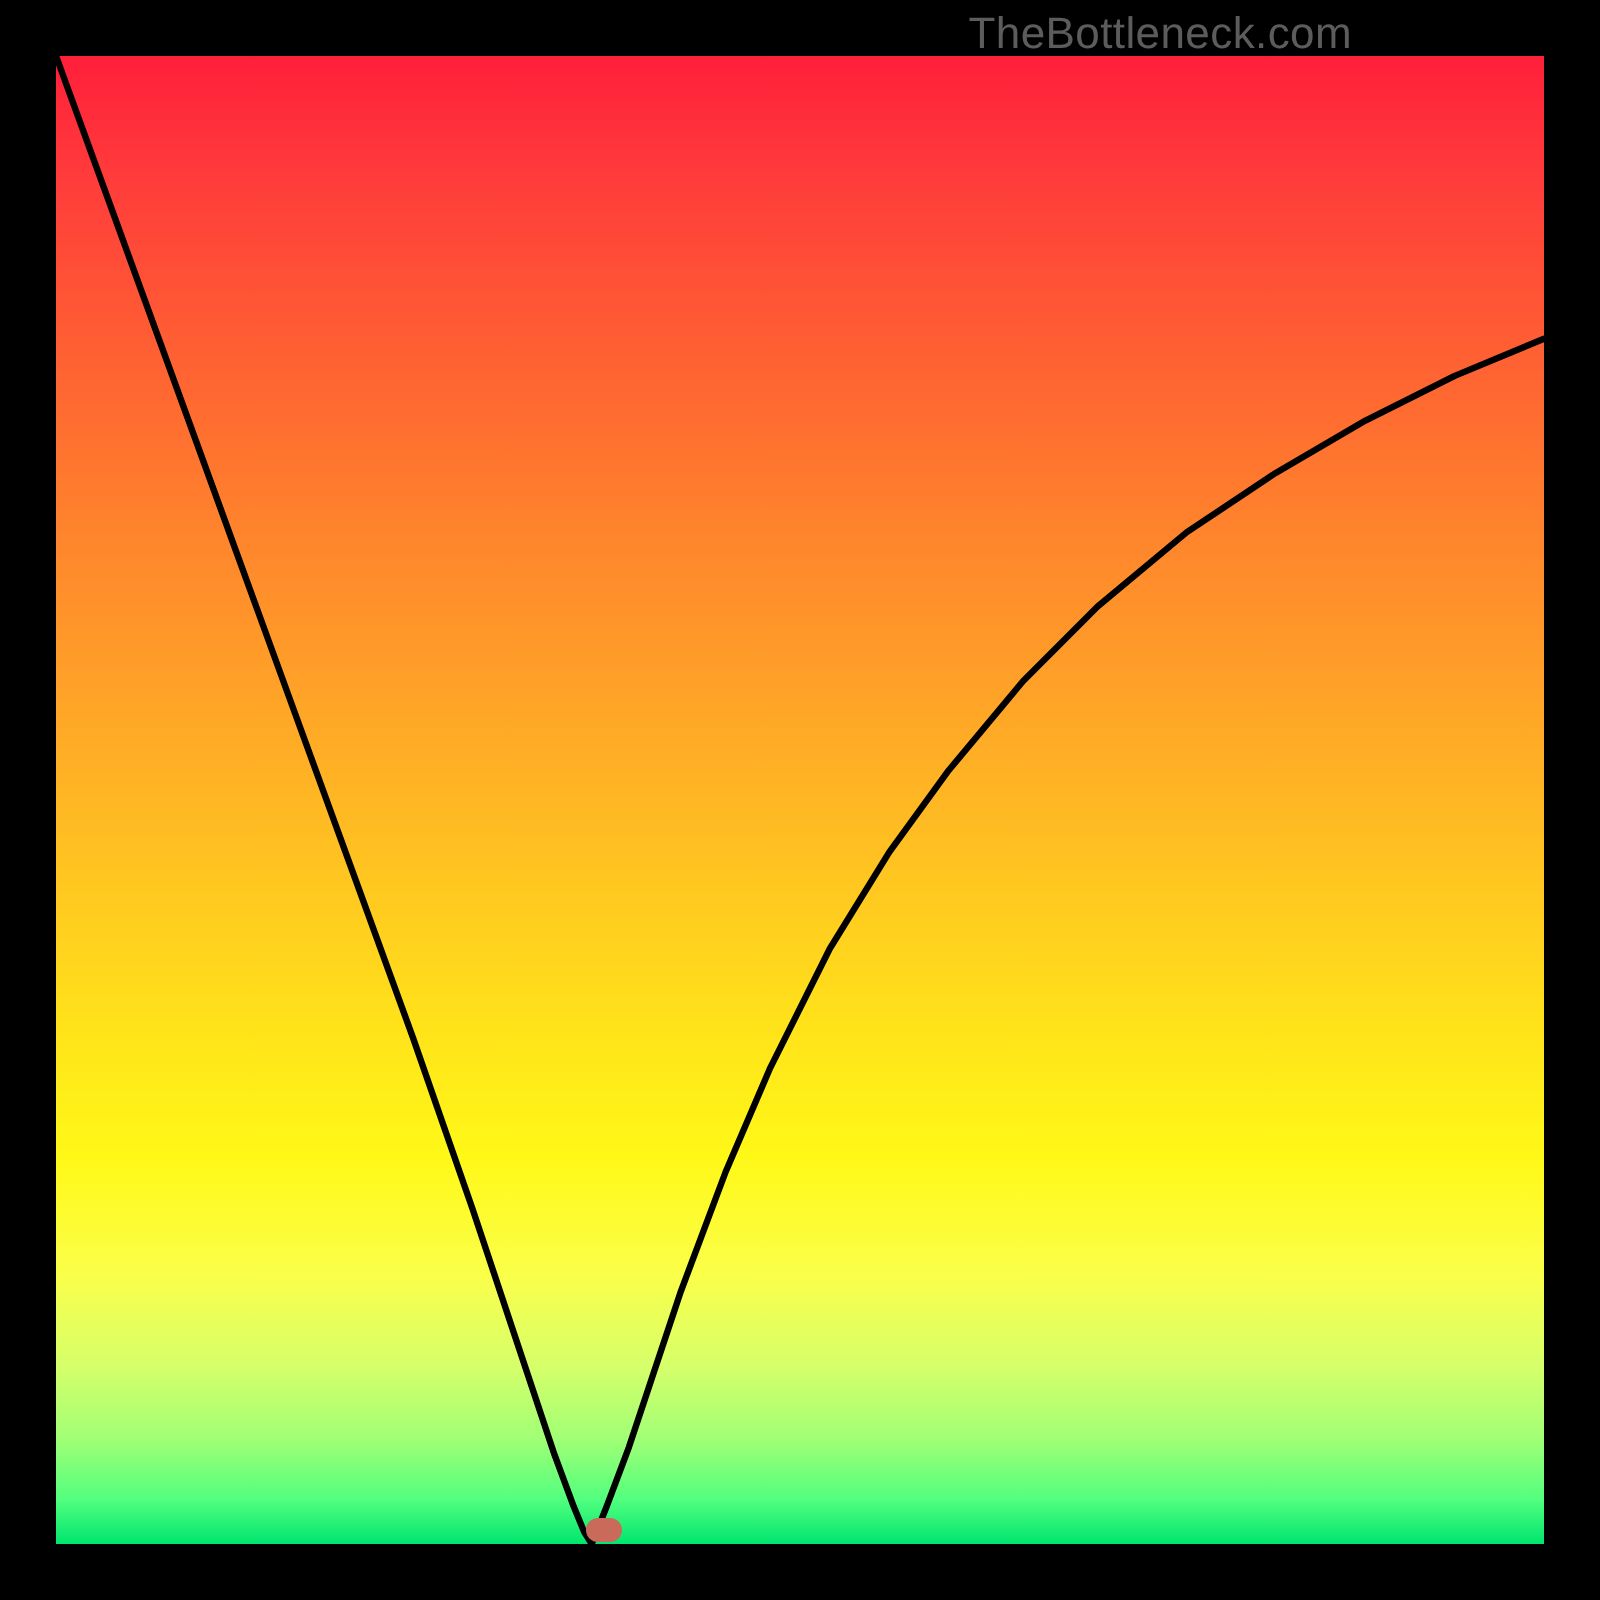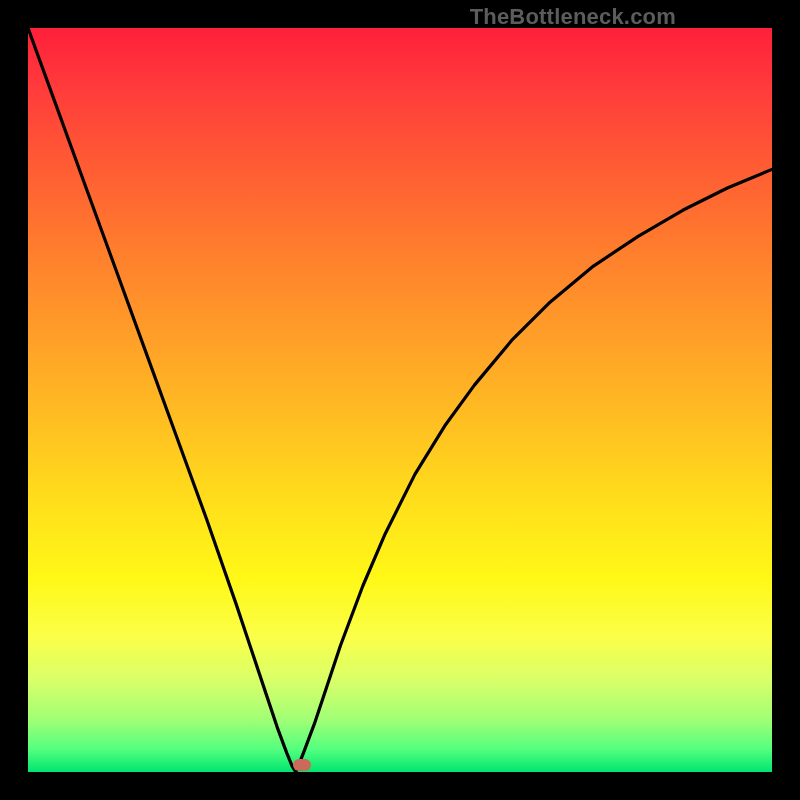--- a/index.html
+++ b/index.html
@@ -11,21 +11,20 @@
     overflow: hidden;
     font-family: Arial, Helvetica, sans-serif;
   }
   .frame {
     position: absolute;
     top: 0;
     left: 0;
     width: 684px;
     height: 800px;
     background: #000;
-    font-weight: bold;
   }
   .plot-area {
     position: absolute;
     top: 28px;
     left: 28px;
     width: 744px;
     height: 744px;
     background: linear-gradient(to bottom,
       #ff1f3a 0%,
       #ff3b3b 8%,

